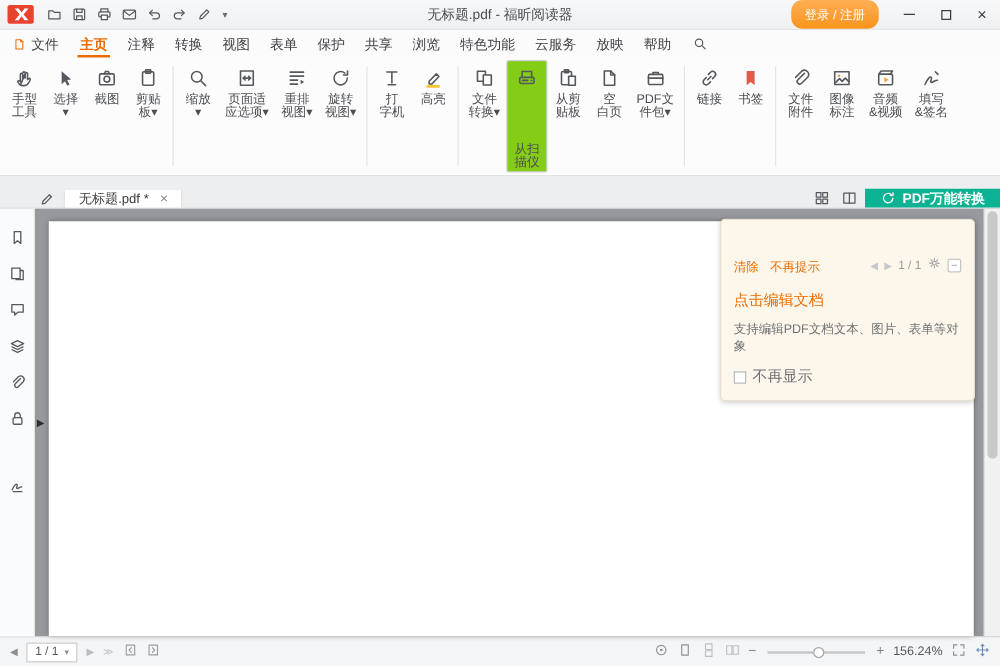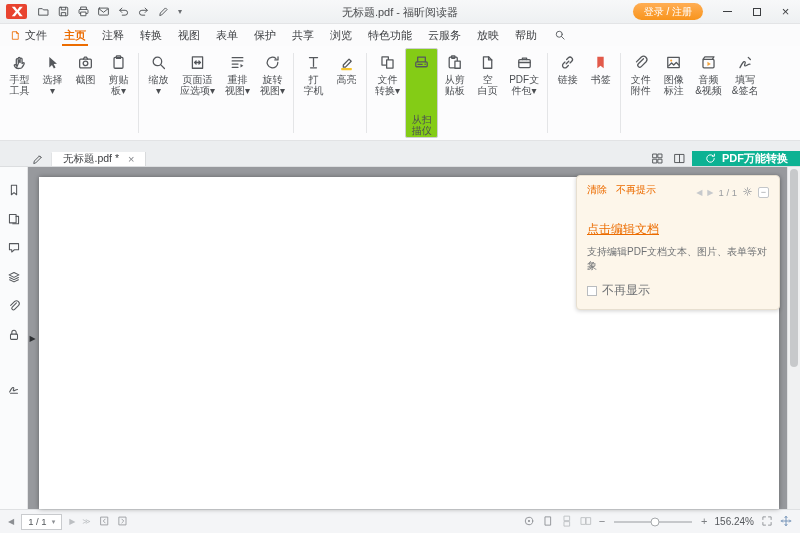--- a/index.html
+++ b/index.html
@@ -14,21 +14,21 @@
   
   .titlebar{flex:0 0 24px;background:linear-gradient(#f7f8f9,#eef0f2);border-bottom:1px solid #e3e4e6;
             display:flex;align-items:center;padding-left:6px;position:relative;}
   .logo{width:21px;height:15px;border-radius:2px;background:#e8432f;display:flex;align-items:center;justify-content:center;margin-right:7px;}
   .qat{display:flex;align-items:center;gap:1px;}
   .qicon{width:19px;height:19px;display:flex;align-items:center;justify-content:center;border-radius:2px;}
   .qat-chevron{font-size:8px;color:#6a6d71;padding:0 4px;}
   .win-title{position:absolute;left:50%;top:50%;transform:translate(-50%,-50%);font-size:11px;color:#4a4c4f;white-space:nowrap;}
   .tb-right{margin-left:auto;display:flex;align-items:center;height:100%;}
   .login-btn{background:linear-gradient(#ffae54,#f8941d);color:#fff;font-size:10px;border:none;border-radius:9px;
-             height:17px;padding:0 11px;margin-right:10px;cursor:pointer;}
+             height:23px;padding:0 11px;margin-right:10px;cursor:pointer;}
   .winbtn{width:29px;height:100%;display:flex;align-items:center;justify-content:center;color:#3c3e41;}
   .wb-min i{display:block;width:9px;border-bottom:1px solid #3c3e41;}
   .wb-max i{display:block;width:8px;height:8px;border:1px solid #3c3e41;}
   .wb-close{font-size:13px;line-height:1;}
 
   
   .menubar{flex:0 0 22px;background:#fbfbfc;display:flex;align-items:stretch;padding-left:8px;}
   .file-menu{display:flex;align-items:center;gap:4px;font-size:11px;color:#3f4144;padding:0 9px 0 2px;}
   .mtab{display:flex;align-items:center;padding:0 8px;font-size:11px;color:#3f4144;position:relative;cursor:default;}
   .mtab.active{color:var(--accent);font-weight:bold;}
@@ -65,28 +65,28 @@
             display:flex;align-items:center;justify-content:center;color:#2e3033;font-size:8px;z-index:6;cursor:pointer;}
 
   .docarea{flex:1;position:relative;background:#97999d;min-width:0;}
   .page{position:absolute;left:11px;top:10px;right:21px;bottom:0;background:#fff;box-shadow:0 0 5px rgba(0,0,0,.35);}
   .vscroll{position:absolute;right:0;top:0;bottom:0;width:13px;background:#f0f1f2;border-left:1px solid #e0e1e3;}
   .vthumb{position:absolute;left:2px;right:2px;top:2px;height:58%;background:#c7c9cb;border-radius:4px;}
 
   
   .notify{position:absolute;top:8px;right:20px;width:204px;background:#fdf6ea;border:1px solid #e7dfd0;
           border-radius:4px;box-shadow:0 1px 4px rgba(0,0,0,.18);padding:7px 10px 10px;}
-  .n-head{display:flex;align-items:flex-start;}
+  .n-head{display:flex;align-items:flex-end;margin-top:20px;}
   .n-link-sm{color:var(--accent);font-size:10px;margin-right:9px;cursor:pointer;}
   .n-ctrl{margin-left:auto;display:flex;align-items:center;gap:5px;color:#bcbfc2;}
   .n-arrow{font-size:8px;color:#c6c9cc;}
   .n-pager{font-size:9.5px;color:#9a9da0;}
   .n-box{width:11px;height:11px;border:1px solid #c3c6c9;border-radius:2px;display:flex;align-items:center;
          justify-content:center;color:#9a9da0;font-size:9px;line-height:1;background:#fff;}
-  .n-link{display:inline-block;color:var(--accent);font-size:12px;margin-top:20px;text-decoration:underline;cursor:pointer;}
+  .n-link{display:inline-block;color:var(--accent);font-size:12px;margin-top:11px;cursor:pointer;}
   .n-desc{font-size:10px;color:#6f7275;margin-top:7px;}
   .n-check{display:flex;align-items:center;gap:5px;margin-top:9px;font-size:12px;color:#6f7275;}
   .checkbox{width:10px;height:10px;border:1px solid #b9bcbf;background:#fff;}
 
   
   .statusbar{flex:0 0 24px;background:#f4f5f7;border-top:1px solid #dfe1e3;display:flex;align-items:center;
              padding:0 8px;font-size:10px;color:#7c7f83;}
   .sb-left,.sb-right{display:flex;align-items:center;gap:7px;}
   .sb-right{margin-left:auto;}
   .arr{font-size:8px;color:#8c8f93;}

